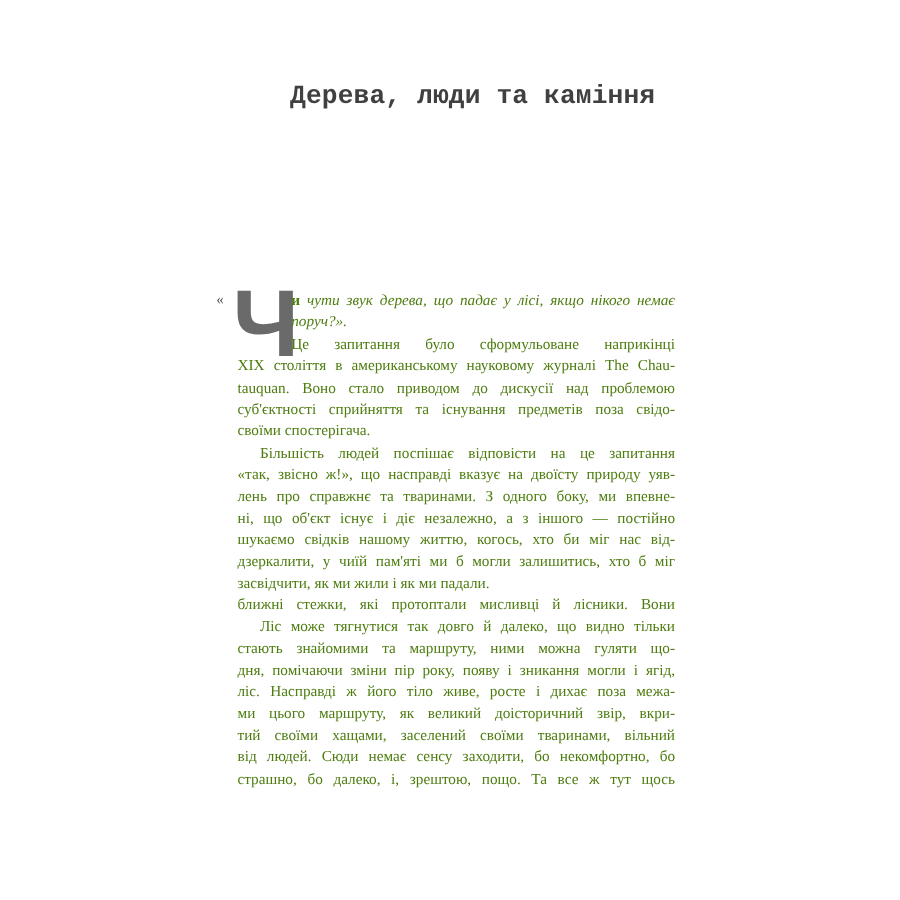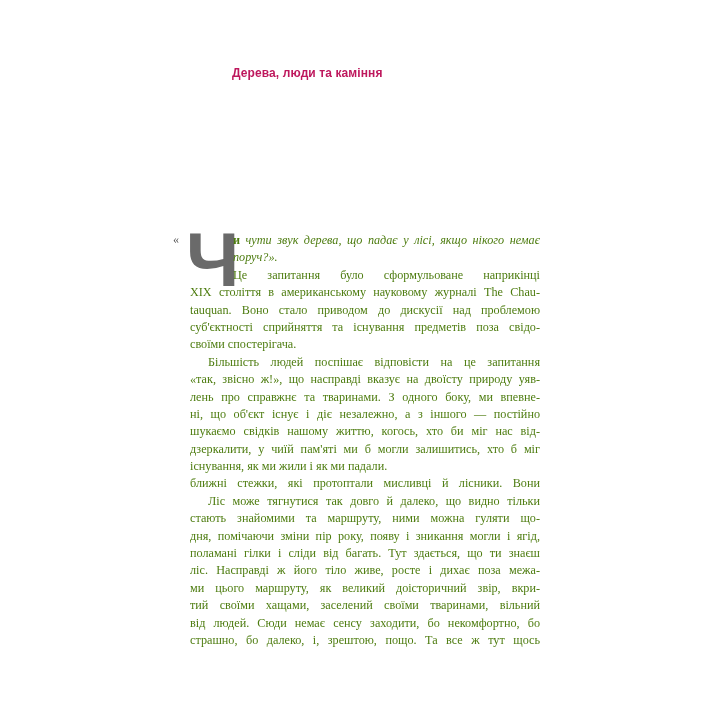--- a/index.html
+++ b/index.html
@@ -4,22 +4,22 @@
 <style>
   html, body { margin: 0; padding: 0; }
   body {
     width: 720px; height: 720px; background: #ffffff;
     position: relative; overflow: hidden;
     font-family: "DejaVu Serif", serif;
   }
   .page { position: absolute; left: 0; top: 0; width: 720px; height: 720px; background: #fff; }
   .title {
     position: absolute; left: 232px; top: 66px;
-    font-family: Liberation Sans, sans-serif; font-weight: bold;
-    font-size: 12px; color: #be185d; letter-spacing: 0.1px;
+    font-family: Liberation Mono, monospace; font-weight: bold;
+    font-size: 21px; color: #404040; letter-spacing: 0.1px;
     white-space: nowrap;
   }
   .open-quote {
     position: absolute; left: 173px; top: 232px;
     font-family: "Liberation Serif", serif; font-size: 12px; color: #555;
   }
   .dropcap {
     position: absolute; left: 186px; top: 222px;
     font-family: "Liberation Sans", sans-serif; font-weight: bold;
     font-size: 76px; line-height: 76px; color: #6a6a6a;
@@ -53,25 +53,24 @@
       <div class="line">XIX століття в американському науковому журналі The Chau-</div>
       <div class="line">tauquan. Воно стало приводом до дискусії над проблемою</div>
       <div class="line">суб'єктності сприйняття та існування предметів поза свідо-</div>
       <div class="line last">своїми спостерігача.</div>
       <div class="line para">Більшість людей поспішає відповісти на це запитання</div>
       <div class="line">«так, звісно ж!», що насправді вказує на двоїсту природу уяв-</div>
       <div class="line">лень про справжнє та тваринами. З одного боку, ми впевне-</div>
       <div class="line">ні, що об'єкт існує і діє незалежно, а з іншого — постійно</div>
       <div class="line">шукаємо свідків нашому життю, когось, хто би міг нас від-</div>
       <div class="line">дзеркалити, у чиїй пам'яті ми б могли залишитись, хто б міг</div>
-      <div class="line last">існування, як ми жили і як ми падали.</div>
+      <div class="line last">засвідчити, як ми жили і як ми падали.</div>
       <div class="line">ближні стежки, які протоптали мисливці й лісники. Вони</div>
       <div class="line para">Ліс може тягнутися так довго й далеко, що видно тільки</div>
       <div class="line">стають знайомими та маршруту, ними можна гуляти що-</div>
       <div class="line">дня, помічаючи зміни пір року, появу і зникання могли і ягід,</div>
-      <div class="line">поламані гілки і сліди від багать. Тут здається, що ти знаєш</div>
       <div class="line">ліс. Насправді ж його тіло живе, росте і дихає поза межа-</div>
       <div class="line">ми цього маршруту, як великий доісторичний звір, вкри-</div>
       <div class="line">тий своїми хащами, заселений своїми тваринами, вільний</div>
       <div class="line">від людей. Сюди немає сенсу заходити, бо некомфортно, бо</div>
       <div class="line">страшно, бо далеко, і, зрештою, пощо. Та все ж тут щось</div>
     </div>
 </div>
 
 </body></html>

